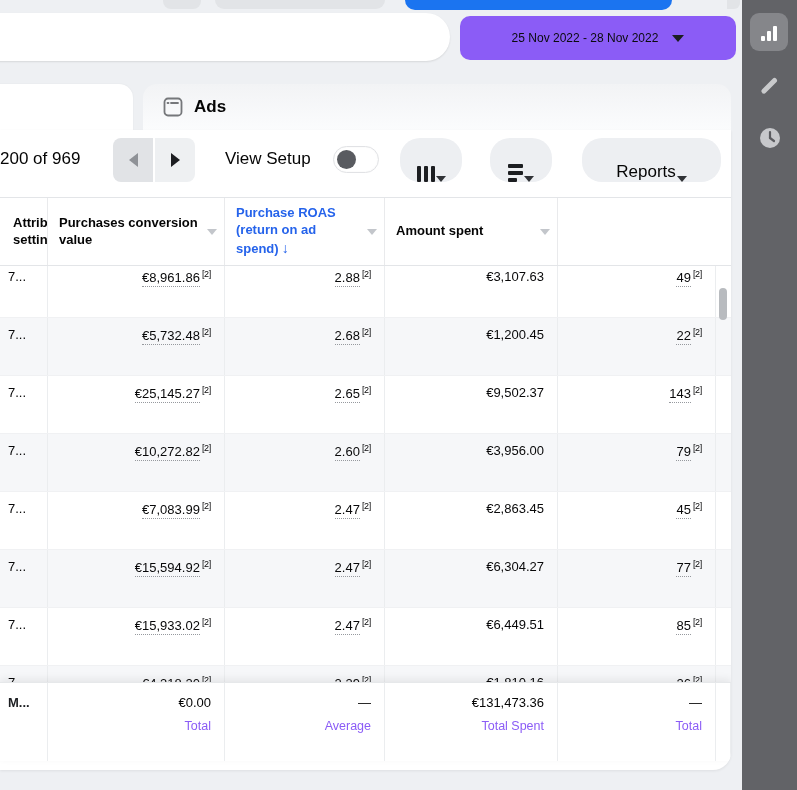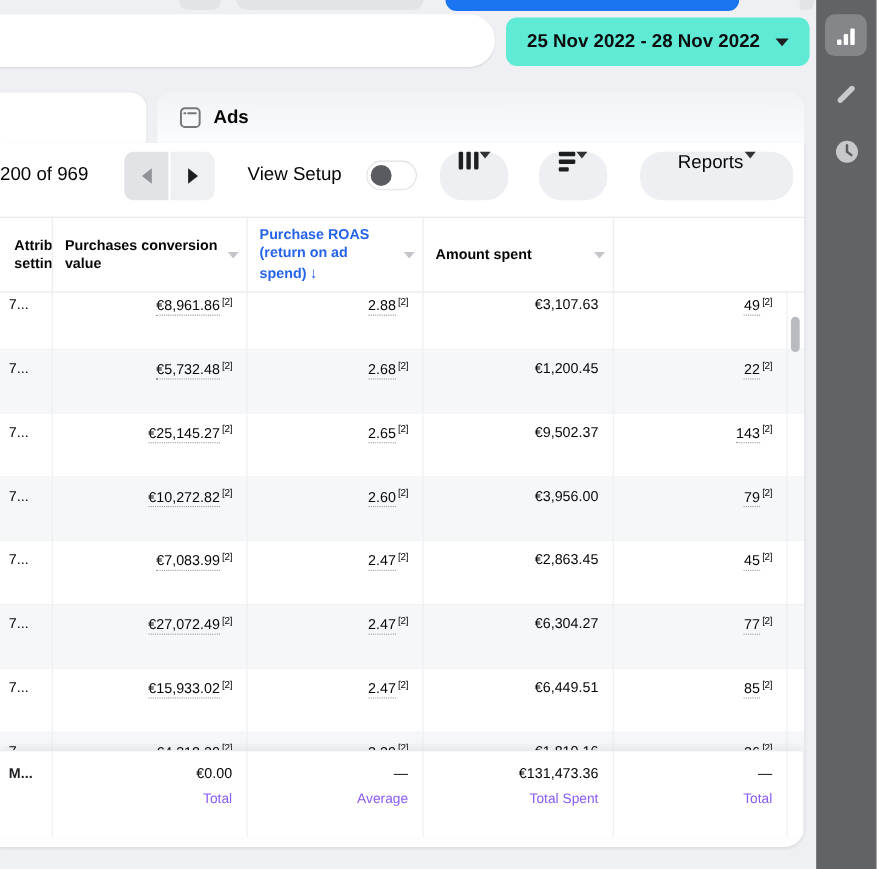--- a/index.html
+++ b/index.html
@@ -17,23 +17,23 @@
   .p4{left:727px;width:13px;height:9px;background:#e2e4e7;border-radius:0 0 6px 0;}
 
   
   .search-pill{
     position:absolute;left:-26px;top:13px;width:476px;height:48px;
     background:#fff;border-radius:26px;box-shadow:0 1px 2px rgba(0,0,0,.10);
   }
   
   .date-btn{
     position:absolute;left:460px;top:16px;width:276px;height:44px;
-    background:#5eead4;border-radius:10px;
+    background:#8b5cf6;border-radius:10px;
     display:flex;align-items:center;justify-content:center;gap:14px;
-    font-size:17px;font-weight:700;color:#0a0b0d;cursor:pointer;
+    font-size:12px;font-weight:400;color:#0a0b0d;cursor:pointer;
   }
   .caret-down{width:0;height:0;border-left:6px solid transparent;border-right:6px solid transparent;border-top:7px solid #1c1e21;}
 
   
   .left-tab{
     position:absolute;left:-30px;top:84px;width:163px;height:46px;
     background:#fff;border-radius:14px 14px 0 0;box-shadow:0 0 2px rgba(0,0,0,.06);
   }
   .ads-tab{
     position:absolute;left:143px;top:84px;width:588px;height:46px;
@@ -60,21 +60,21 @@
   .tri-right{width:0;height:0;border-top:7px solid transparent;border-bottom:7px solid transparent;border-left:9px solid #1c1e21;}
   .view-setup-label{position:absolute;left:225px;top:19px;font-size:17px;color:#050505;}
   .toggle{
     position:absolute;left:333px;top:16px;width:46px;height:27px;border-radius:14px;
     background:#fff;border:1px solid #e1e2e5;box-shadow:inset 0 0 2px rgba(0,0,0,.05);
     box-sizing:border-box;cursor:pointer;
   }
   .toggle .knob{position:absolute;left:3px;top:3px;width:19px;height:19px;border-radius:50%;background:#595b60;}
   .tb-btn{
     position:absolute;top:8px;height:44px;background:#edeff2;border-radius:20px;
-    display:flex;align-items:flex-start;justify-content:center;gap:1px;cursor:pointer;
+    display:flex;align-items:flex-end;justify-content:center;gap:1px;cursor:pointer;
   }
   .btn-cols{left:400px;width:62px;}
   .btn-breakdown{left:490px;width:62px;}
   .btn-reports{left:582px;width:139px;font-size:17px;color:#050505;}
   .tb-caret{width:0;height:0;border-left:5px solid transparent;border-right:5px solid transparent;border-top:6px solid #303236;}
   .cols-glyph{display:flex;gap:3px;align-items:flex-end;}
   .cols-glyph i{display:block;width:4px;height:16px;background:#1c1e21;border-radius:1px;}
   .brk-glyph{display:flex;flex-direction:column;gap:3px;align-items:flex-start;}
   .brk-glyph i{display:block;height:4px;background:#1c1e21;border-radius:1px;}
   .brk-glyph i:nth-child(1){width:15px;}
@@ -263,21 +263,21 @@
       <div class="trow grid-cols">
         <div class="td att">7...</div>
         <div class="td num"><span class="dot">€7,083.99</span><sup>[2]</sup></div>
         <div class="td num"><span class="dot">2.47</span><sup>[2]</sup></div>
         <div class="td num">€2,863.45</div>
         <div class="td num"><span class="dot">45</span><sup>[2]</sup></div>
         <div class="td gutter"></div>
       </div>
       <div class="trow grid-cols alt">
         <div class="td att">7...</div>
-        <div class="td num"><span class="dot">€27,072.49</span><sup>[2]</sup></div>
+        <div class="td num"><span class="dot">€15,594.92</span><sup>[2]</sup></div>
         <div class="td num"><span class="dot">2.47</span><sup>[2]</sup></div>
         <div class="td num">€6,304.27</div>
         <div class="td num"><span class="dot">77</span><sup>[2]</sup></div>
         <div class="td gutter"></div>
       </div>
       <div class="trow grid-cols">
         <div class="td att">7...</div>
         <div class="td num"><span class="dot">€15,933.02</span><sup>[2]</sup></div>
         <div class="td num"><span class="dot">2.47</span><sup>[2]</sup></div>
         <div class="td num">€6,449.51</div>

